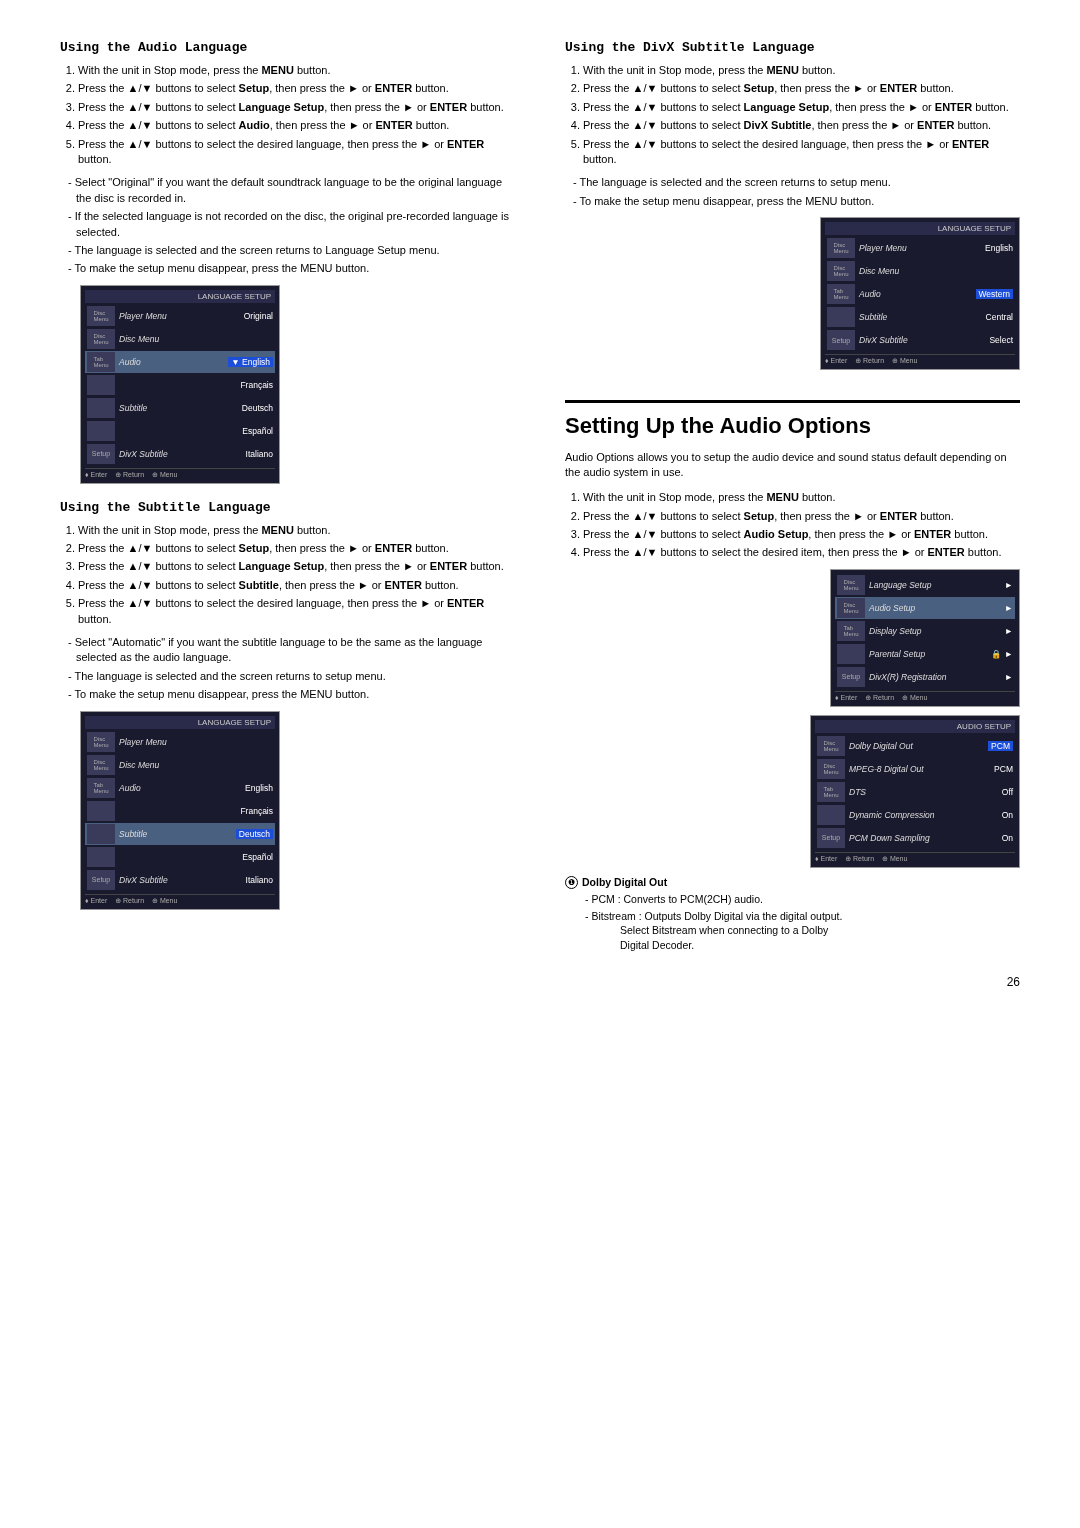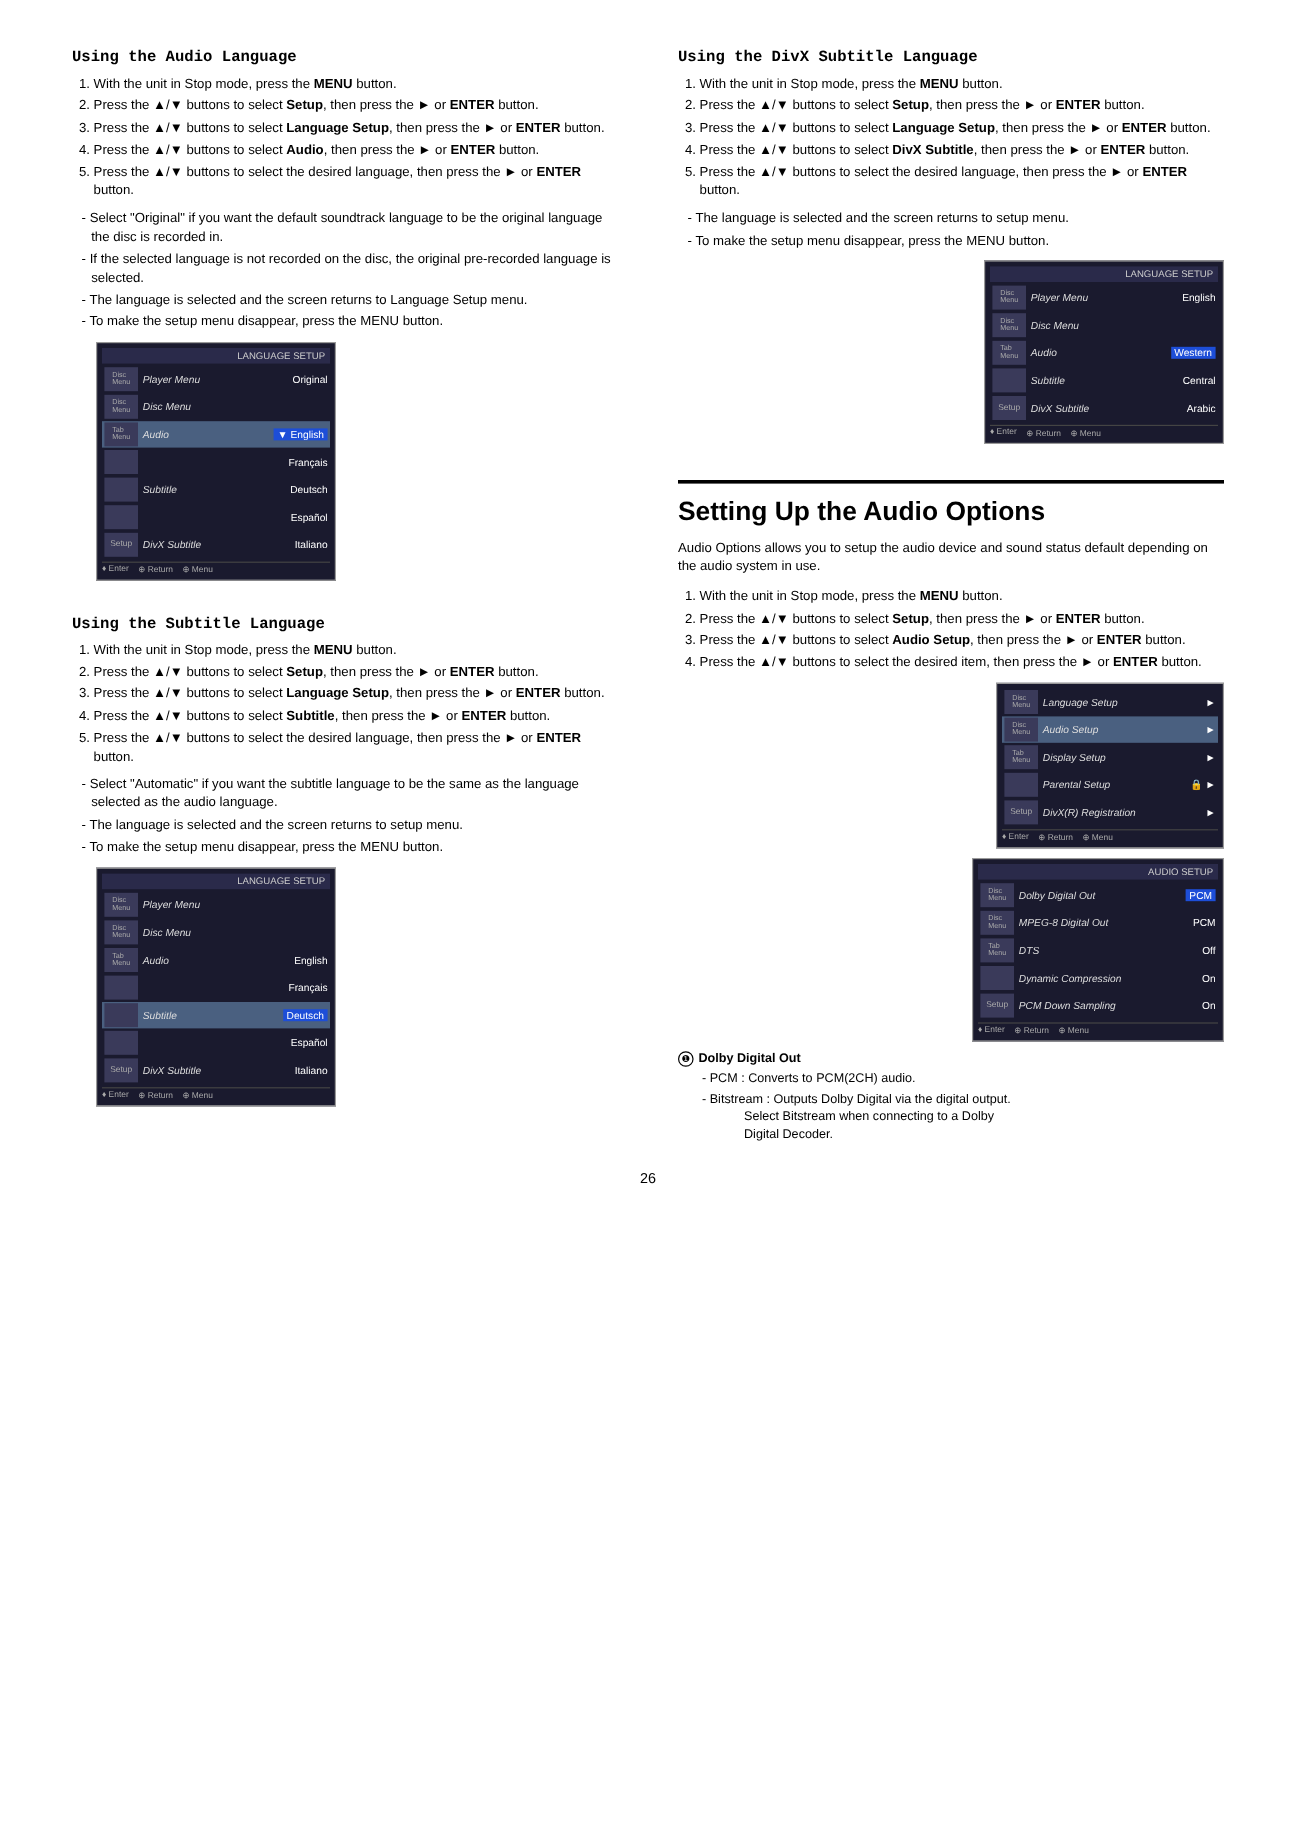--- a/index.html
+++ b/index.html
@@ -112,21 +112,21 @@
       color: #aaa;
       font-size: 7px;
     }
     .setting-title {
       font-size: 22px;
       font-weight: bold;
       margin-bottom: 10px;
       line-height: 1.2;
     }
     .page-number {
-      text-align: center;
+      text-align: right;
       margin-top: 20px;
       font-size: 12px;
     }
     .sub-note {
       margin-left: 20px;
       line-height: 1.4;
       margin-bottom: 2px;
     }
   </style>
 </head>
@@ -190,21 +190,21 @@
           <div class="menu-value">Italiano</div>
         </div>
         <div class="menu-footer">
           <span>♦ Enter</span>
           <span>⊕ Return</span>
           <span>⊕ Menu</span>
         </div>
       </div>
     </div>
 
-    <div style="margin-top:28px;">
+    <div style="margin-top:16px;">
       <div class="section-title">Using the Subtitle Language</div>
       <ol>
         <li>With the unit in Stop mode, press the <b>MENU</b> button.</li>
         <li>Press the ▲/▼ buttons to select <b>Setup</b>, then press the ► or <b>ENTER</b> button.</li>
         <li>Press the ▲/▼ buttons to select <b>Language Setup</b>, then press the ► or <b>ENTER</b> button.</li>
         <li>Press the ▲/▼ buttons to select <b>Subtitle</b>, then press the ► or <b>ENTER</b> button.</li>
         <li>Press the ▲/▼ buttons to select the desired  language, then press the ► or <b>ENTER</b> button.</li>
       </ol>
       <ul class="notes">
         <li>Select "Automatic" if you want the subtitle language to be the same as the language selected as the audio language.</li>
@@ -293,21 +293,21 @@
           <div class="menu-value highlight">Western</div>
         </div>
         <div class="menu-row">
           <div class="menu-icon"></div>
           <div class="menu-label">Subtitle</div>
           <div class="menu-value">Central</div>
         </div>
         <div class="menu-row">
           <div class="menu-icon" style="font-size:7px;">Setup</div>
           <div class="menu-label">DivX Subtitle</div>
-          <div class="menu-value">Arabic</div>
+          <div class="menu-value">Select</div>
         </div>
         <div class="menu-footer">
           <span>♦ Enter</span>
           <span>⊕ Return</span>
           <span>⊕ Menu</span>
         </div>
       </div>
     </div>
 
     <div style="margin-top: 30px; border-top: 3px solid #000; padding-top: 10px;">

